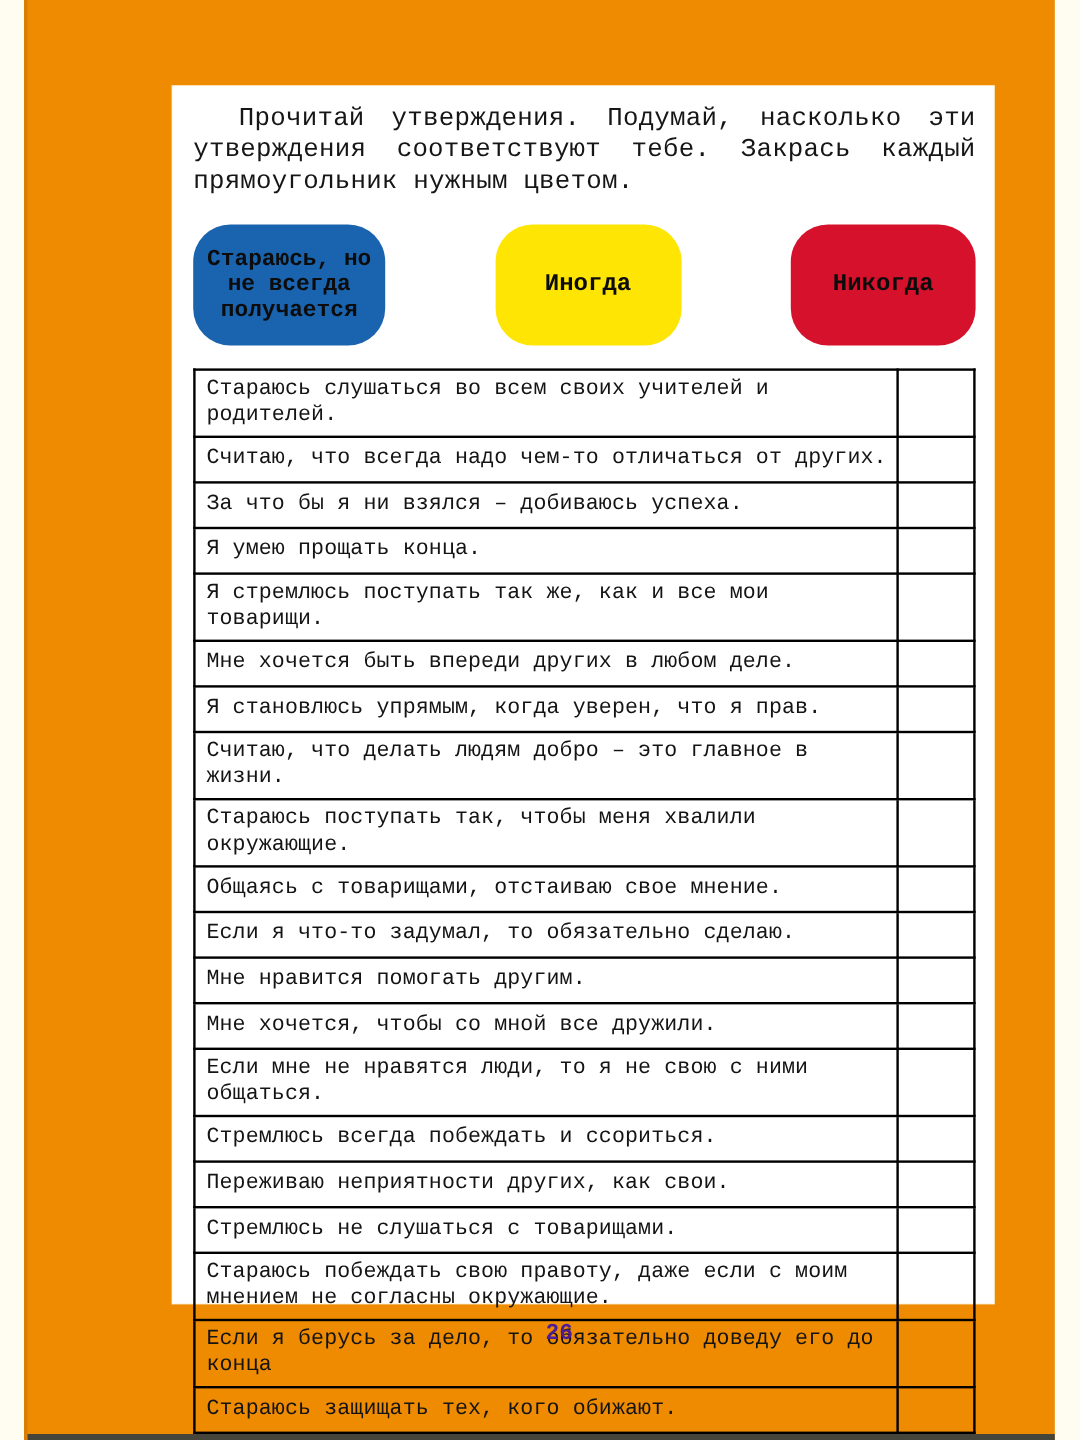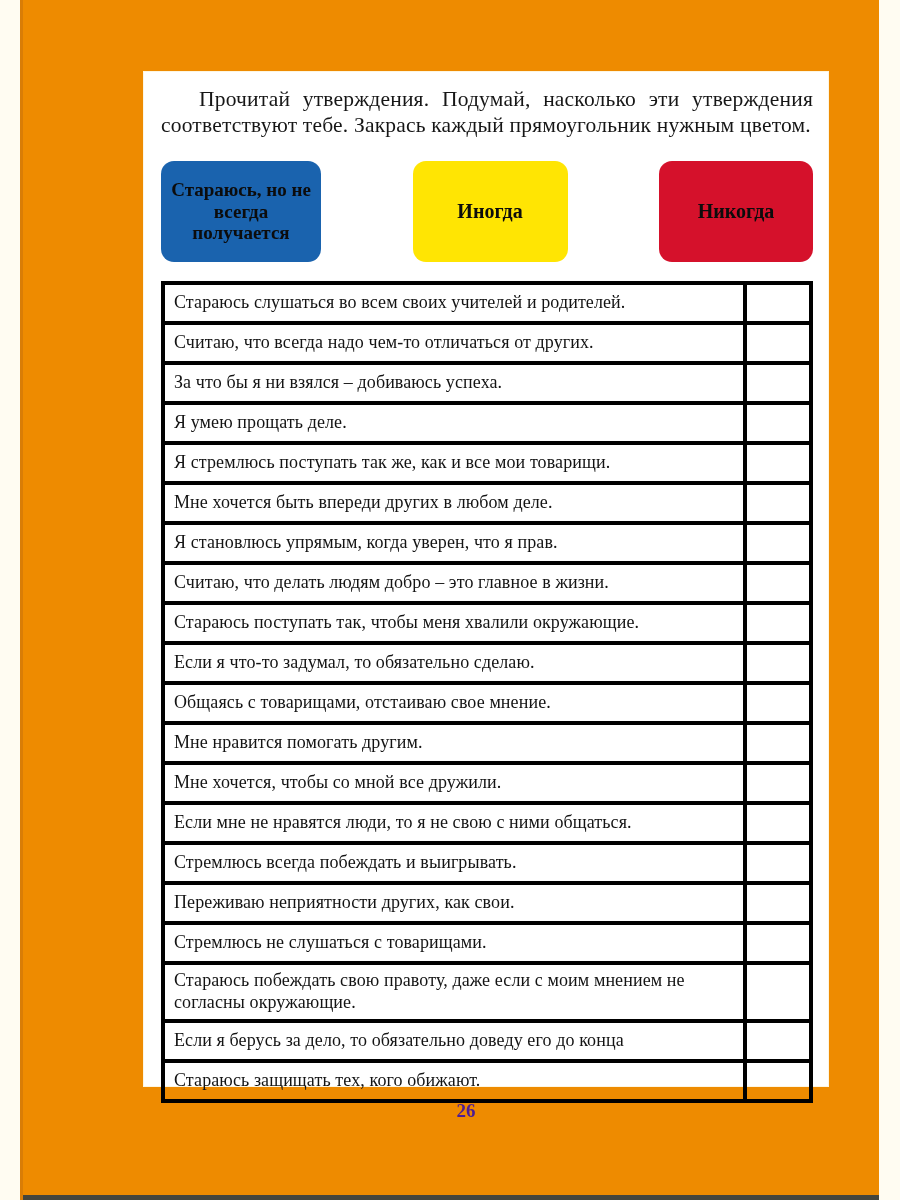--- a/index.html
+++ b/index.html
@@ -1,20 +1,20 @@
 <!DOCTYPE html>
 <html><head>
 <meta charset="utf-8">
 <style>
   html,body{margin:0;padding:0;}
   #app{
     position:relative;
     width:900px;height:1200px;
     background:#fffcf2;
-    font-family:Liberation Serif, serif;
+    font-family:Liberation Mono, monospace;
     overflow:hidden;
   }
   .orange-field{
     position:absolute;left:20px;top:0;width:856px;height:1200px;
     background:#ee8b00;
     border-left:3px solid #d97d06;
   }
   .bottom-bar{
     position:absolute;left:0;bottom:0;width:100%;height:5px;
     background:#45453c;
@@ -36,39 +36,39 @@
     letter-spacing:0.2px;
   }
   .legend{
     margin-top:22px;
     display:flex;
     justify-content:space-between;
     align-items:stretch;
   }
   .swatch{
     height:101px;
-    border-radius:13px;
+    border-radius:31px;
     display:flex;align-items:center;justify-content:center;
     text-align:center;
     color:#0c0c0c;
     font-weight:bold;
     font-size:20px;
     line-height:1.12;
     box-sizing:border-box;
     padding:4px 6px;
   }
   .swatch.small-text{font-size:19px;}
   .grid{
     margin-top:19px;
     border-collapse:collapse;
     width:652px;
     table-layout:fixed;
   }
   .grid td{
-    border:4px solid #000000;
+    border:2px solid #000000;
     font-size:18px;
     color:#141414;
     padding:5px 4px 5px 9px;
     height:26px;
     line-height:1.22;
     letter-spacing:0.1px;
   }
   .grid td.answer{
     width:62px;
     padding:0;
@@ -107,21 +107,21 @@
             </tr>
             <tr>
               <td>Считаю, что всегда надо чем-то отличаться от других.</td>
               <td class="answer"></td>
             </tr>
             <tr>
               <td>За что бы я ни взялся – добиваюсь успеха.</td>
               <td class="answer"></td>
             </tr>
             <tr>
-              <td>Я умею прощать деле.</td>
+              <td>Я умею прощать конца.</td>
               <td class="answer"></td>
             </tr>
             <tr>
               <td>Я стремлюсь поступать так же, как и все мои товарищи.</td>
               <td class="answer"></td>
             </tr>
             <tr>
               <td>Мне хочется быть впереди других в любом деле.</td>
               <td class="answer"></td>
             </tr>
@@ -131,41 +131,41 @@
             </tr>
             <tr>
               <td>Считаю, что делать людям добро – это главное в жизни.</td>
               <td class="answer"></td>
             </tr>
             <tr>
               <td>Стараюсь поступать так, чтобы меня хвалили окружающие.</td>
               <td class="answer"></td>
             </tr>
             <tr>
-              <td>Если я что-то задумал, то обязательно сделаю.</td>
+              <td>Общаясь с товарищами, отстаиваю свое мнение.</td>
               <td class="answer"></td>
             </tr>
             <tr>
-              <td>Общаясь с товарищами, отстаиваю свое мнение.</td>
+              <td>Если я что-то задумал, то обязательно сделаю.</td>
               <td class="answer"></td>
             </tr>
             <tr>
               <td>Мне нравится помогать другим.</td>
               <td class="answer"></td>
             </tr>
             <tr>
               <td>Мне хочется, чтобы со мной все дружили.</td>
               <td class="answer"></td>
             </tr>
             <tr>
               <td>Если мне не нравятся люди, то я не свою с ними общаться.</td>
               <td class="answer"></td>
             </tr>
             <tr>
-              <td>Стремлюсь всегда побеждать и выигрывать.</td>
+              <td>Стремлюсь всегда побеждать и ссориться.</td>
               <td class="answer"></td>
             </tr>
             <tr>
               <td>Переживаю неприятности других, как свои.</td>
               <td class="answer"></td>
             </tr>
             <tr>
               <td>Стремлюсь не слушаться с товарищами.</td>
               <td class="answer"></td>
             </tr>

